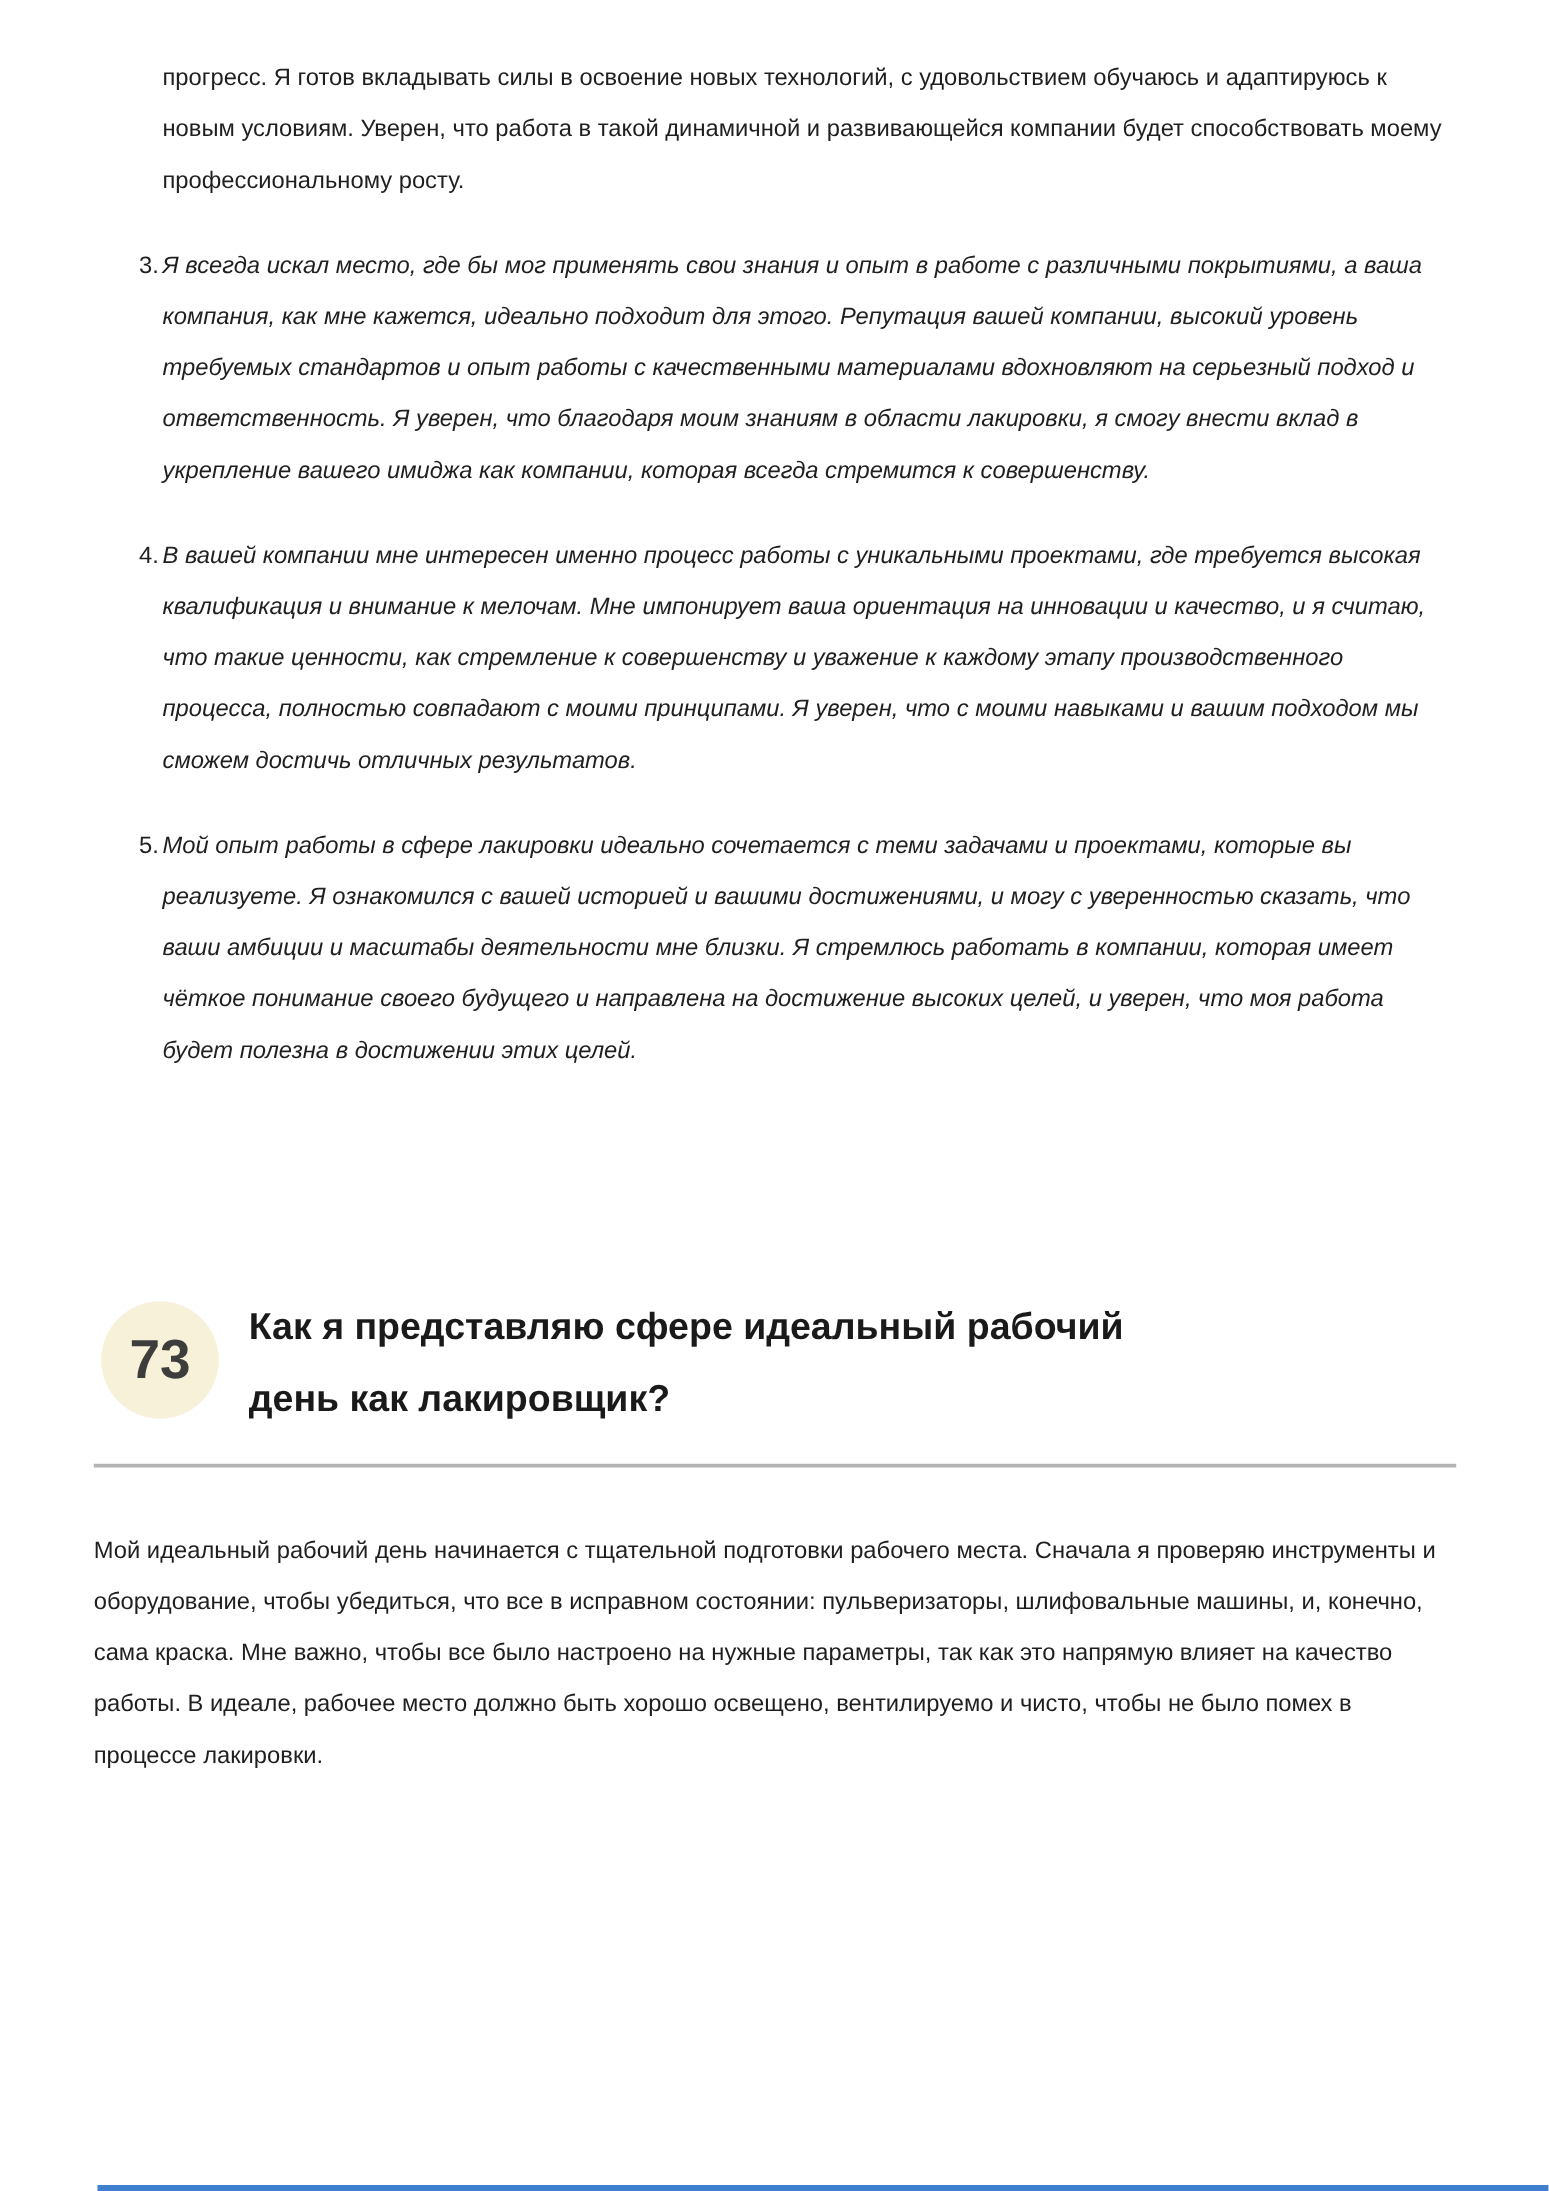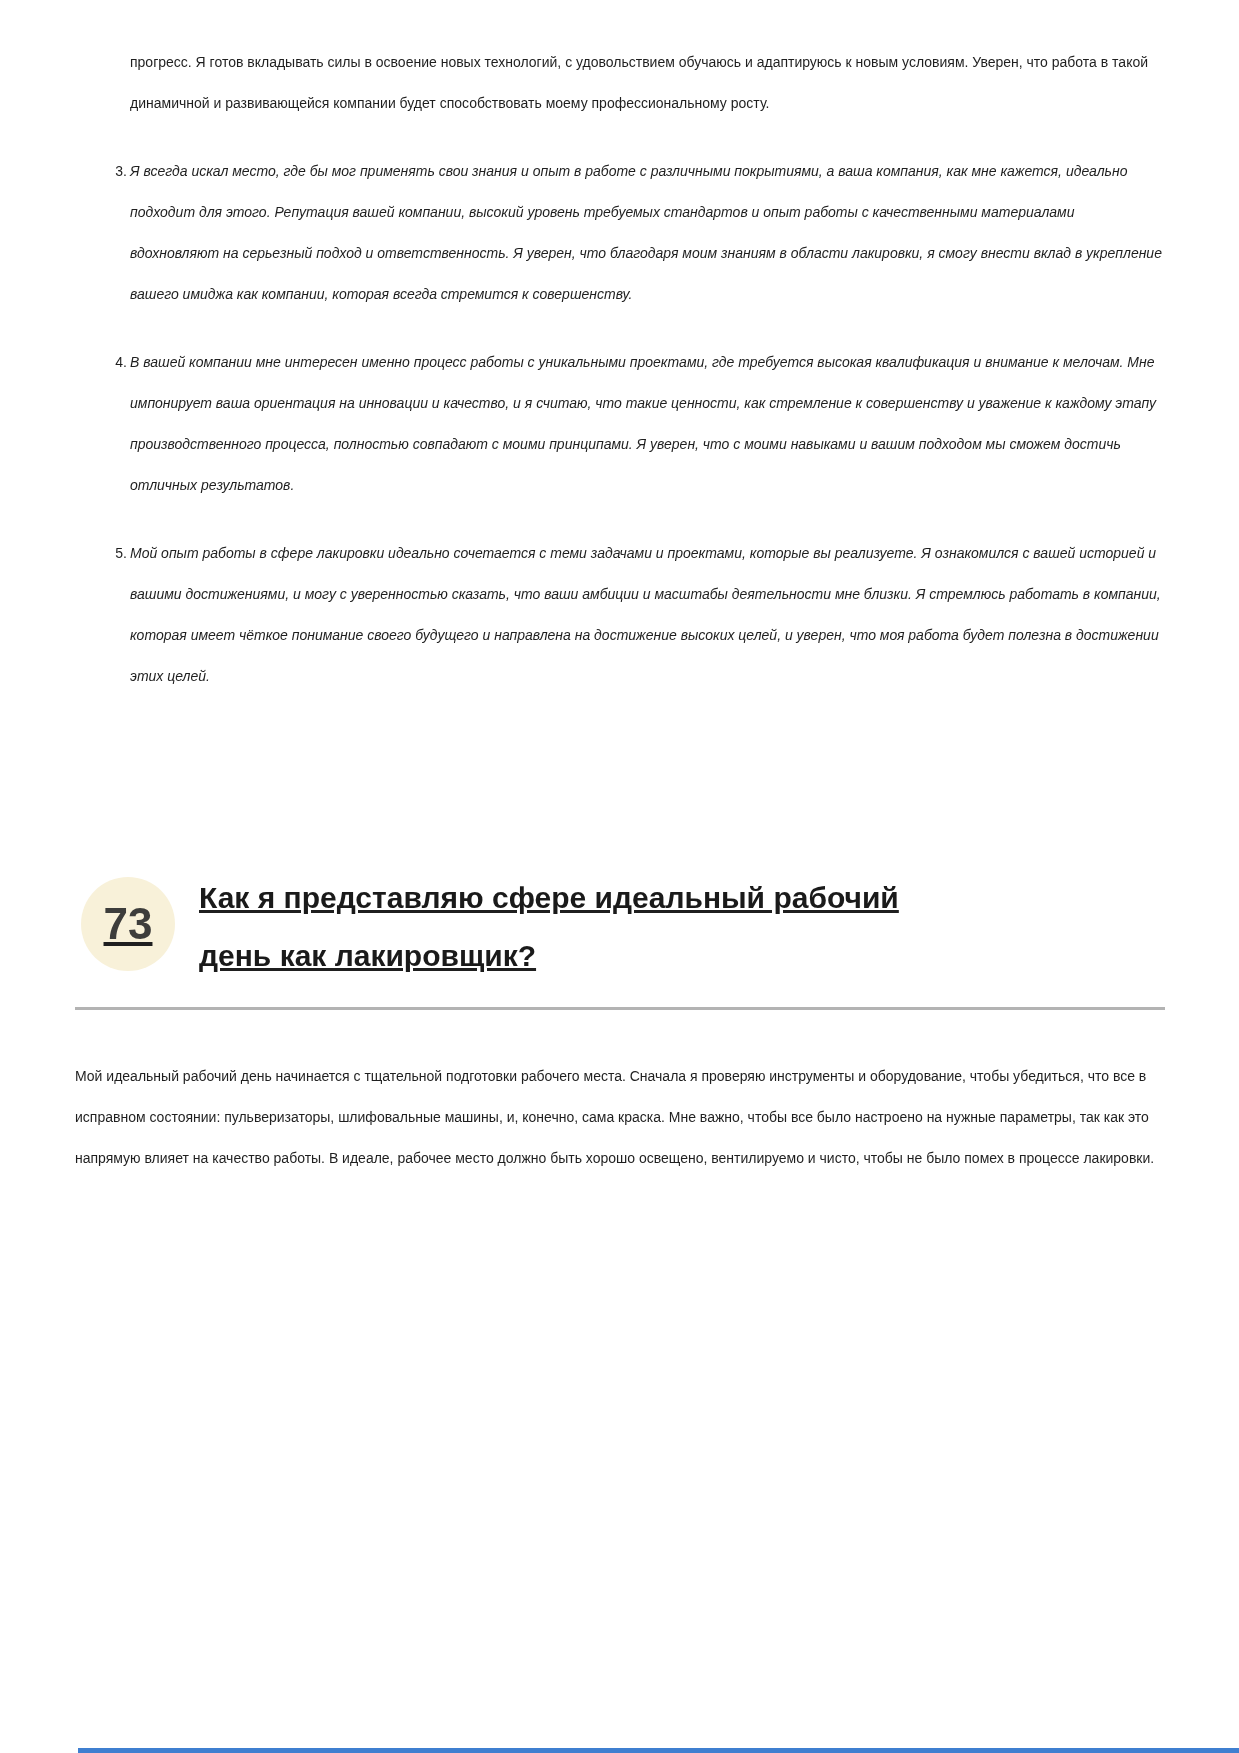--- a/index.html
+++ b/index.html
@@ -13,21 +13,21 @@
     background: #ffffff;
     overflow: hidden;
   }
 
   .content {
     padding: 42px 74px 0 75px;
     color: #1f1f1f;
   }
 
   .bodytext {
-    font-size: 14px;
+    font-size: 19px;
     line-height: 41px;
     color: #1f1f1f;
   }
 
   .intro {
     padding-left: 55px;
     margin-bottom: 27px;
   }
 
   .qlist .item {
@@ -41,21 +41,20 @@
   .qlist .itxt {
     flex: 1;
     padding-left: 3px;
     font-style: italic;
   }
 
   .qheader {
     display: flex;
     align-items: flex-start;
     margin-top: 172px;
-    text-decoration: underline;
   }
   .badge {
     flex: 0 0 94px;
     width: 94px;
     height: 94px;
     margin-top: 8px;
     margin-left: 6px;
     border-radius: 50%;
     background: var(--badge-bg, #f8f1d9);
     display: flex;

